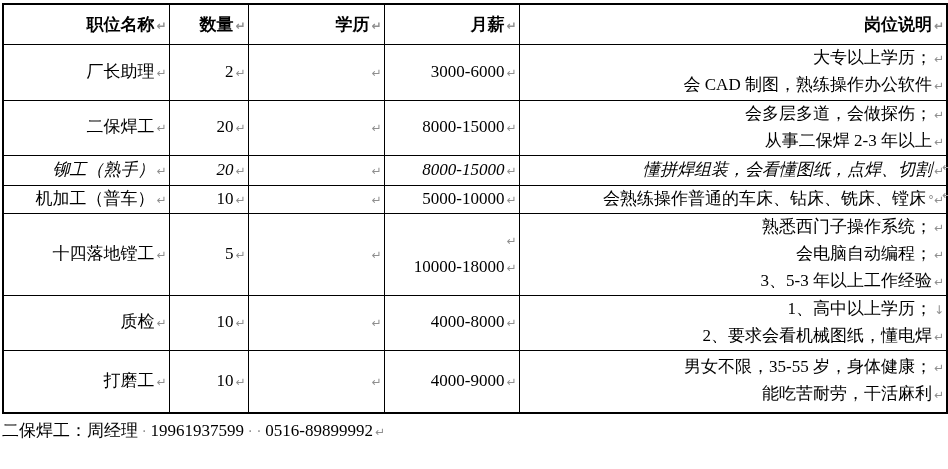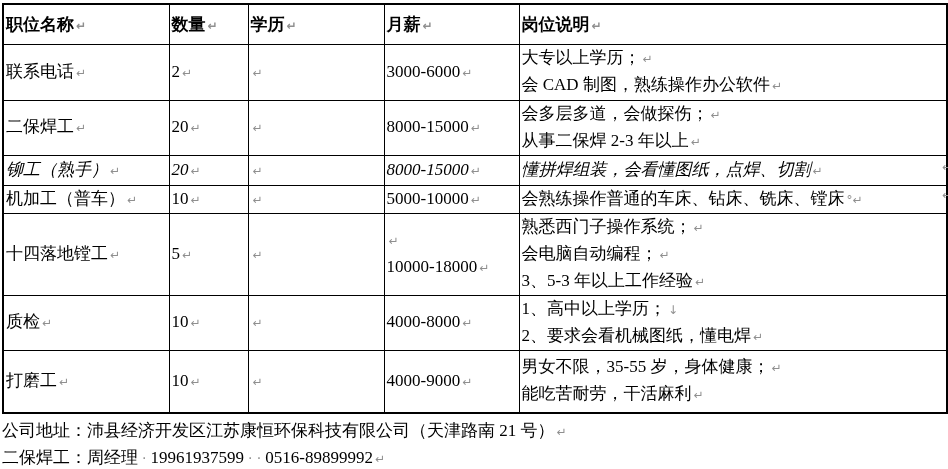--- a/index.html
+++ b/index.html
@@ -9,21 +9,21 @@
     overflow:hidden; color:#000;
     font-family:"Liberation Serif","DejaVu Serif",serif;
   }
   table.job-table {
     border-collapse:collapse; table-layout:fixed; width:944px;
     margin:3px 0 0 2px; border:2px solid #000;
   }
   col.c1{width:166px;} col.c2{width:79px;} col.c3{width:136px;}
   col.c4{width:135px;} col.c5{width:428px;}
   th, td {
-    border:1px solid #000; text-align:left; vertical-align:middle;
+    border:1px solid #000; text-align:right; vertical-align:middle;
     font-size:17px; padding:0 2px; overflow:hidden;
   }
   th { font-weight:700; }
   thead tr { height:40px; }
   tbody tr:nth-child(1){height:56px;}
   tbody tr:nth-child(2){height:50px;}
   tbody tr:nth-child(3){height:30px;font-style:italic;}
   tbody tr:nth-child(4){height:26px;margin-top:48px;}
   tbody tr:nth-child(5){height:76px;}
   tbody tr:nth-child(6){height:55px;}
@@ -61,21 +61,21 @@
           <th><span>职位名称</span><span class="mark">↵</span></th>
           <th><span>数量</span><span class="mark">↵</span></th>
           <th><span>学历</span><span class="mark">↵</span></th>
           <th><span>月薪</span><span class="mark">↵</span></th>
           <th><span>岗位说明</span><span class="mark">↵</span></th>
         </tr>
     </thead>
     <tbody id="table-body">
         <tr>
           <td>
-            <div class="line"><span>联系电话</span><span class="mark">↵</span></div>
+            <div class="line"><span>厂长助理</span><span class="mark">↵</span></div>
           </td>
           <td>
             <div class="line"><span>2</span><span class="mark">↵</span></div>
           </td>
           <td>
             <div class="line"><span></span><span class="mark">↵</span></div>
           </td>
           <td>
             <div class="line"><span>3000-6000</span><span class="mark">↵</span></div>
           </td>
@@ -192,17 +192,16 @@
             <div class="line"><span>能吃苦耐劳，干活麻利</span><span class="mark">↵</span></div>
           </td>
         </tr>
       </tbody>
   </table>
 
   <span class="row-end-mark rem1">↵</span>
   <span class="row-end-mark rem2">↵</span>
 
   <div class="footer">
-    <div class="footer-line"><span>公司地址：</span><span>沛县经济开发区江苏康恒环保科技有限公司（天津路南 21 号）</span><span class="mark">↵</span></div>
     <div class="footer-line"><span>二保焊工：</span><span>周经理</span><span class="mark dot">·</span><span>19961937599</span><span class="mark dot">· ·</span><span>0516-89899992</span><span class="mark">↵</span></div>
   </div>
 
 </div>
 
 </body></html>

